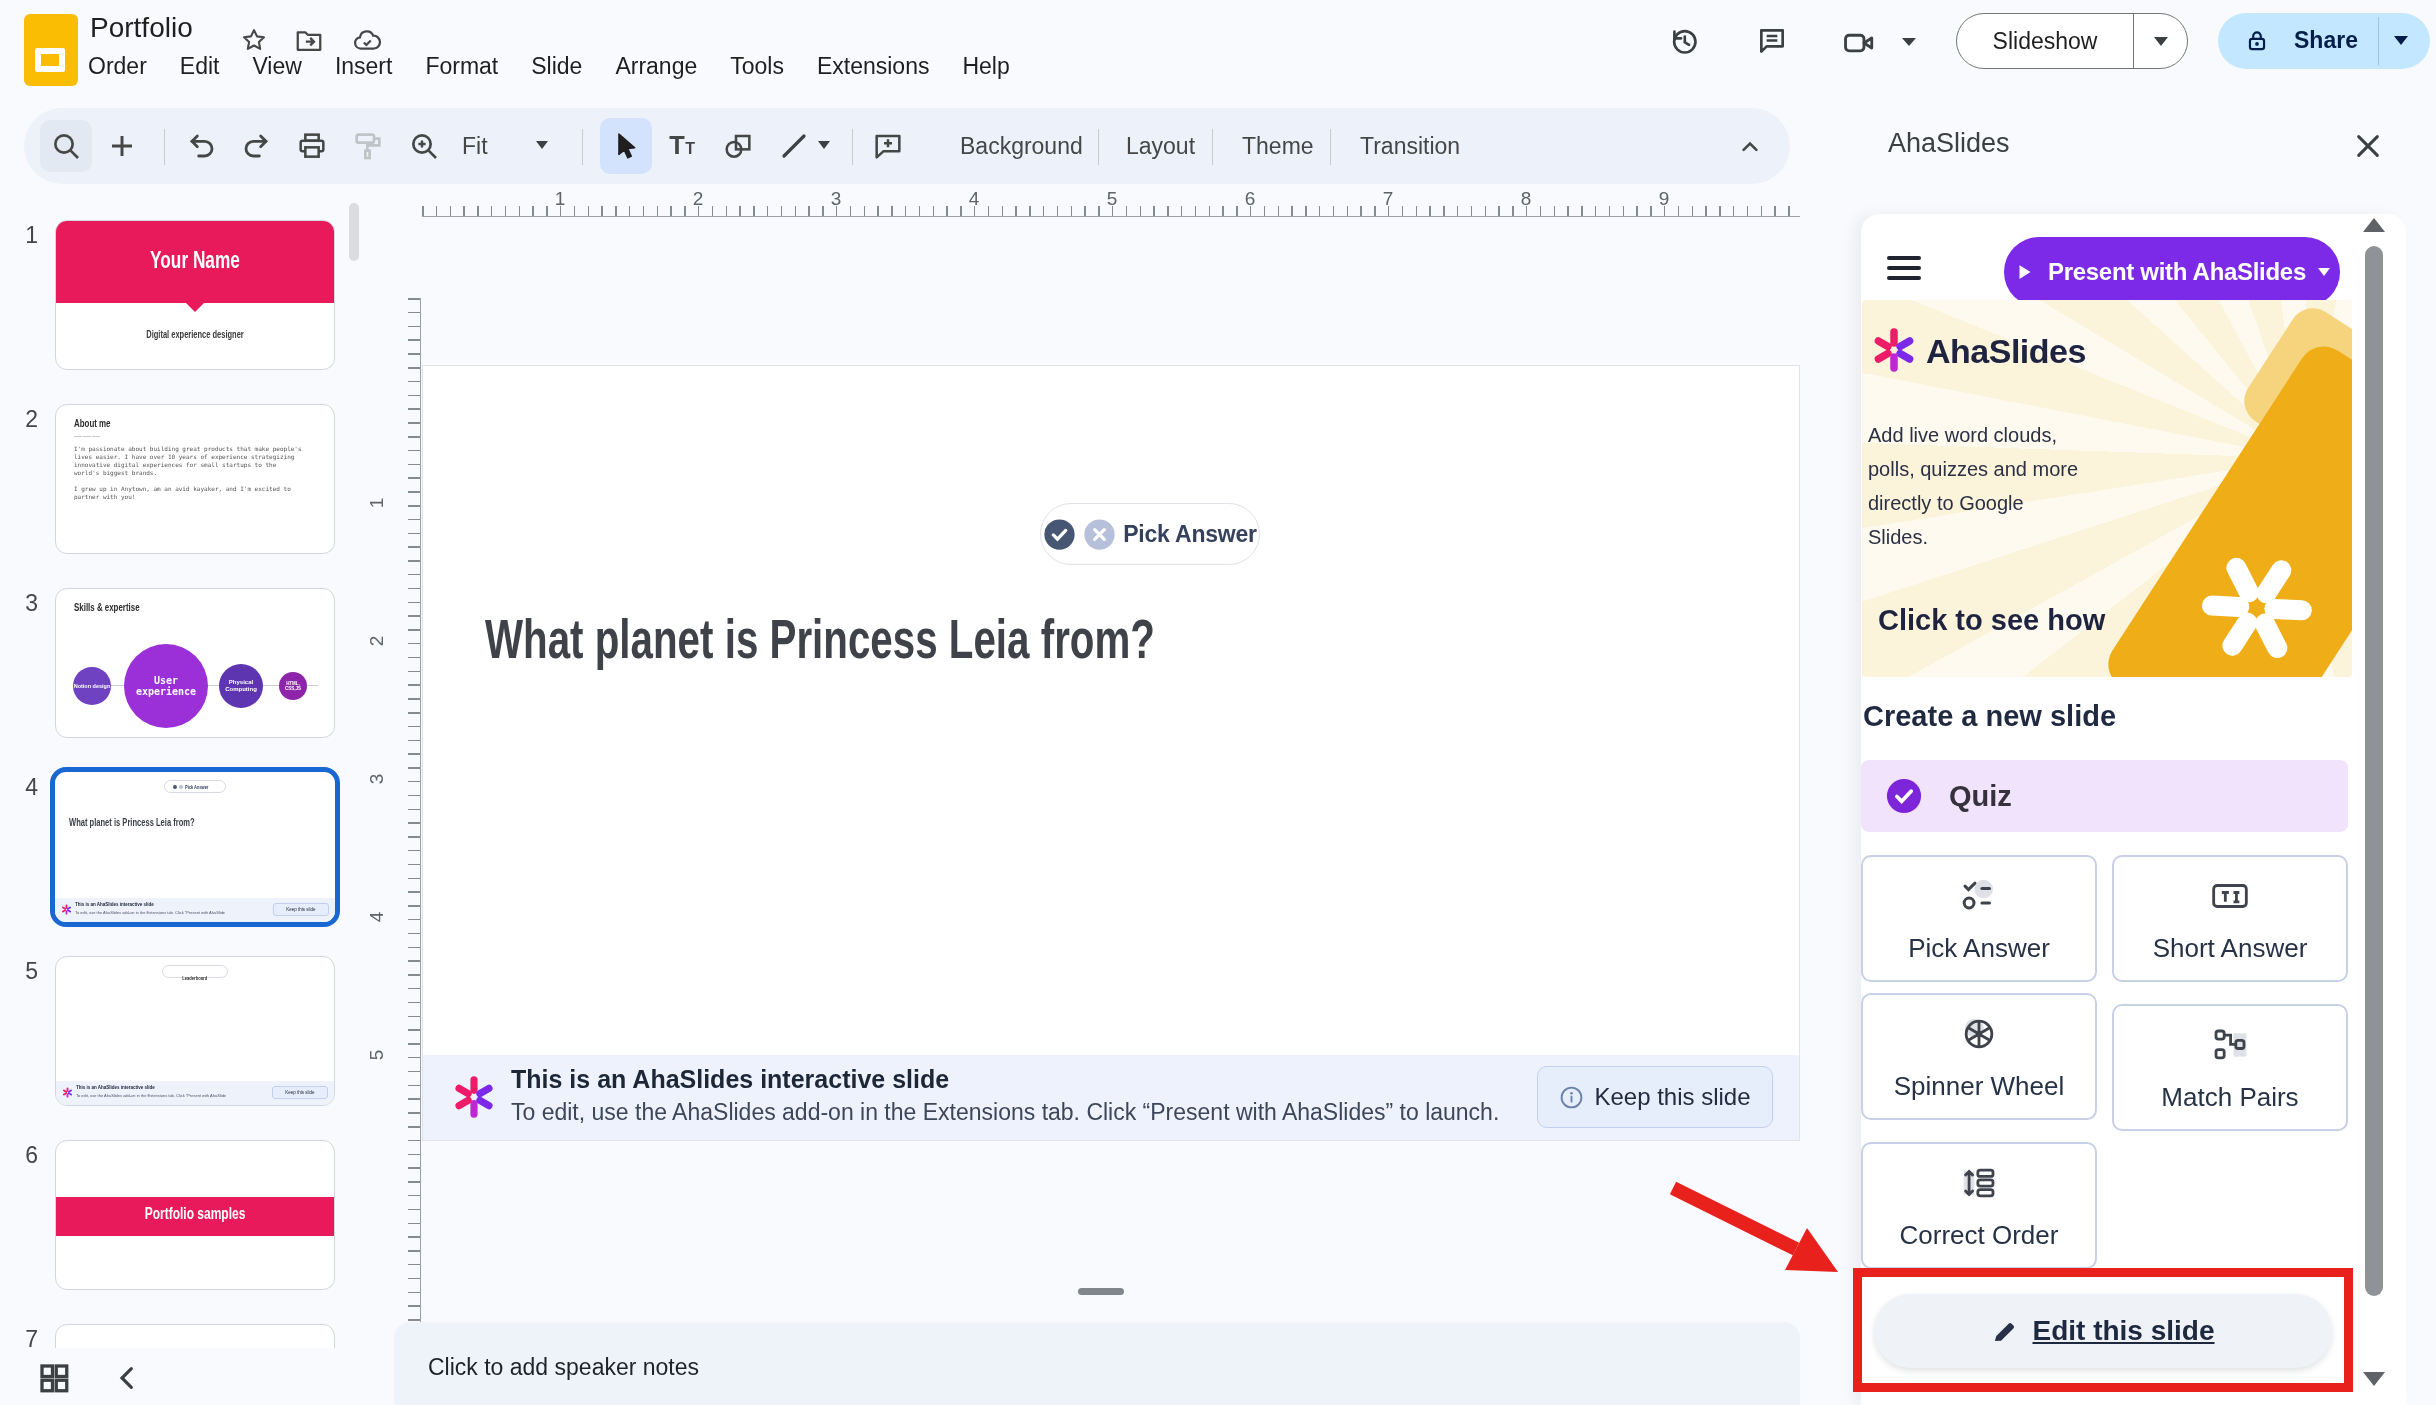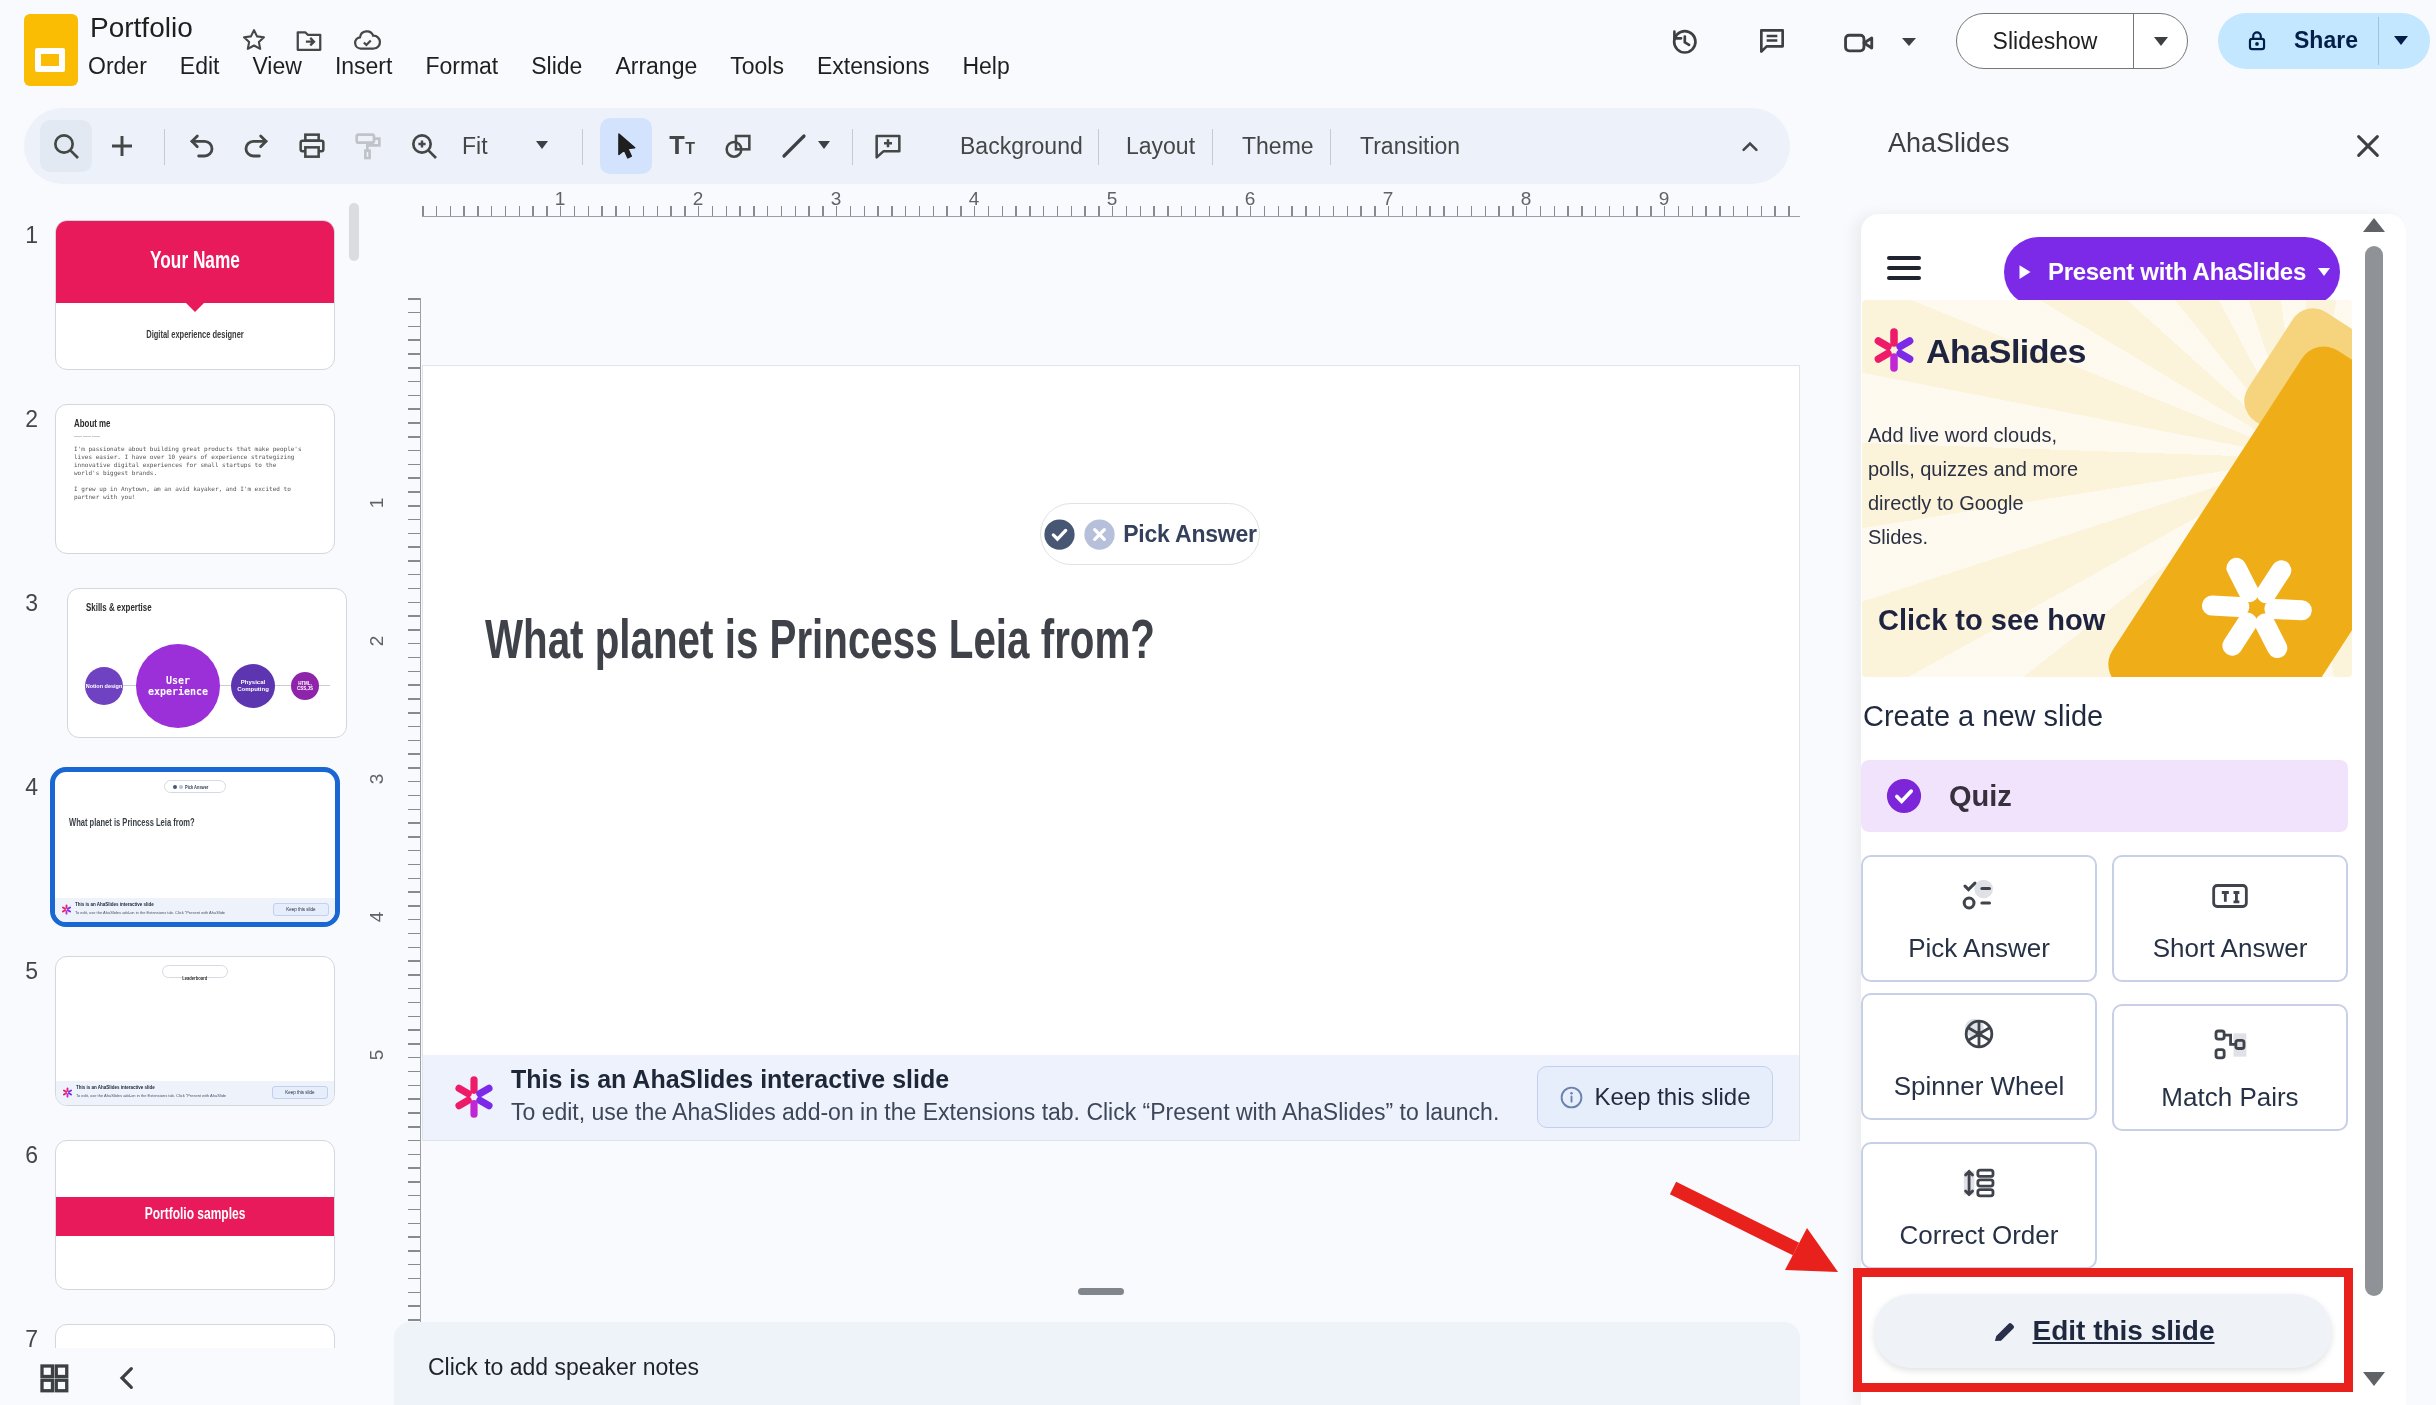--- a/index.html
+++ b/index.html
@@ -212,21 +212,21 @@
 
     <div class="snum" style="top:211px;">2</div>
     <div class="thumb" style="top:209px;">
       <div class="abs cond" style="left:18px;top:12px;font-size:11px;font-weight:bold;color:#2b2b2b;">About me</div>
       <div class="abs" style="left:18px;top:26px;font-size:8px;color:#999;letter-spacing:1px;">———</div>
       <div class="abs" style="left:18px;top:40px;width:230px;font-size:6px;line-height:8px;color:#555;font-family:'DejaVu Sans Mono',monospace;">I'm passionate about building great products that make people's lives easier. I have over 10 years of experience strategizing innovative digital experiences for small startups to the world's biggest brands.</div>
       <div class="abs" style="left:18px;top:80px;width:230px;font-size:6px;line-height:8px;color:#555;font-family:'DejaVu Sans Mono',monospace;">I grew up in Anytown, am an avid kayaker, and I'm excited to partner with you!</div>
     </div>
 
     <div class="snum" style="top:395px;">3</div>
-    <div class="thumb" style="top:393px;margin-left:12px;">
+    <div class="thumb" style="top:393px;">
       <div class="abs cond" style="left:18px;top:12px;font-size:11px;font-weight:bold;color:#2b2b2b;">Skills &amp; expertise</div>
       <div class="abs" style="left:18px;top:96px;width:244px;height:1px;background:#c9ccd1;"></div>
       <div class="bubble" style="left:17px;top:78px;width:38px;height:38px;background:#6f42c1;font-size:5.5px;">Notion design</div>
       <div class="bubble" style="left:68px;top:55px;width:84px;height:84px;background:#9b30d9;font-size:10px;font-family:'DejaVu Sans Mono',monospace;">User experience</div>
       <div class="bubble" style="left:163px;top:75px;width:44px;height:44px;background:#5e35b1;font-size:6px;">Physical Computing</div>
       <div class="bubble" style="left:223px;top:83px;width:28px;height:28px;background:#8e24aa;font-size:4.5px;">HTML, CSS,JS</div>
     </div>
 
     <div class="snum" style="top:579px;">4</div>
     <div class="thumb" style="top:572px;left:50px;width:290px;height:160px;border:5px solid #1967d2;border-radius:16px;">
@@ -419,21 +419,21 @@
       <div class="abs" style="left:64px;top:32px;font-size:34px;font-weight:800;color:#1e2340;letter-spacing:-0.5px;">AhaSlides</div>
       <div class="abs" style="left:6px;top:118px;width:310px;font-size:20px;line-height:34px;color:#2b3143;font-weight:400;">
         <div>Add live word clouds,</div>
         <div>polls, quizzes and more</div>
         <div>directly to Google</div>
         <div>Slides.</div>
       </div>
       <div class="abs" style="left:16px;top:304px;font-size:29px;font-weight:800;color:#1e2340;">Click to see how</div>
     </div>
 
-    <div class="abs" style="left:2px;top:486px;font-size:29px;font-weight:400;color:#1f2940;">Create a new slide</div>
+    <div class="abs" style="left:2px;top:486px;font-size:29px;font-weight:700;color:#1f2940;">Create a new slide</div>
 
     <div class="abs flex" style="left:0px;top:546px;width:487px;height:72px;background:#f2e3fd;border-radius:8px;">
       <svg viewBox="0 0 40 40" width="38" height="38" style="margin-left:24px;">
           <circle cx="20" cy="20" r="18" fill="#7c25d9"></circle>
           <path d="M12.5 20.5l5 5 10-10.5" stroke="#fff" stroke-width="4" fill="none" stroke-linecap="round"></path>
         </svg>
       <span style="margin-left:26px;font-size:29px;font-weight:600;color:#36313d;">Quiz</span>
     </div>
 
     <div class="optcard" style="left:0px;top:641px;">

